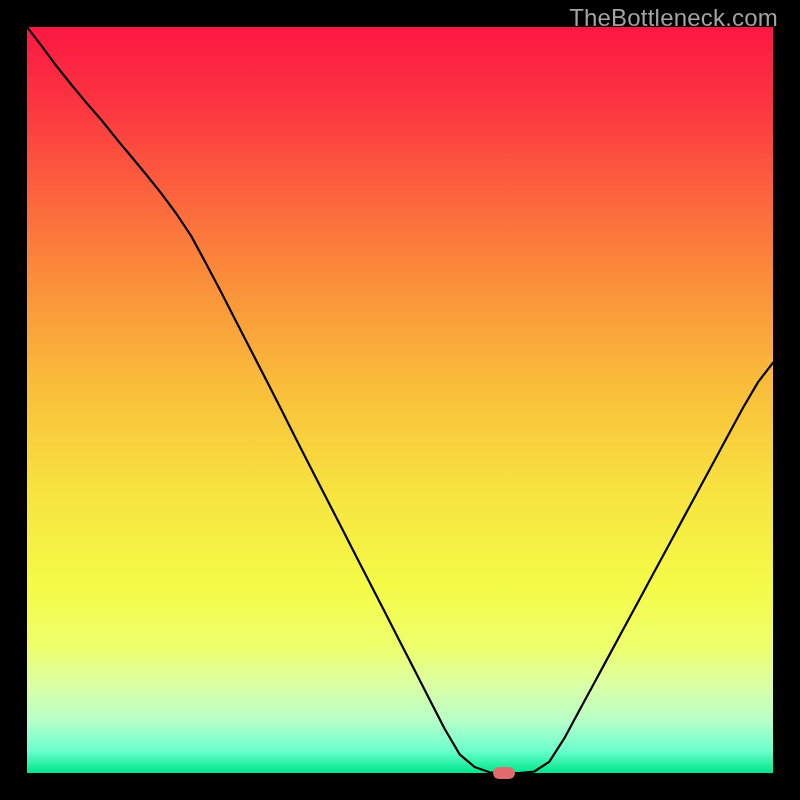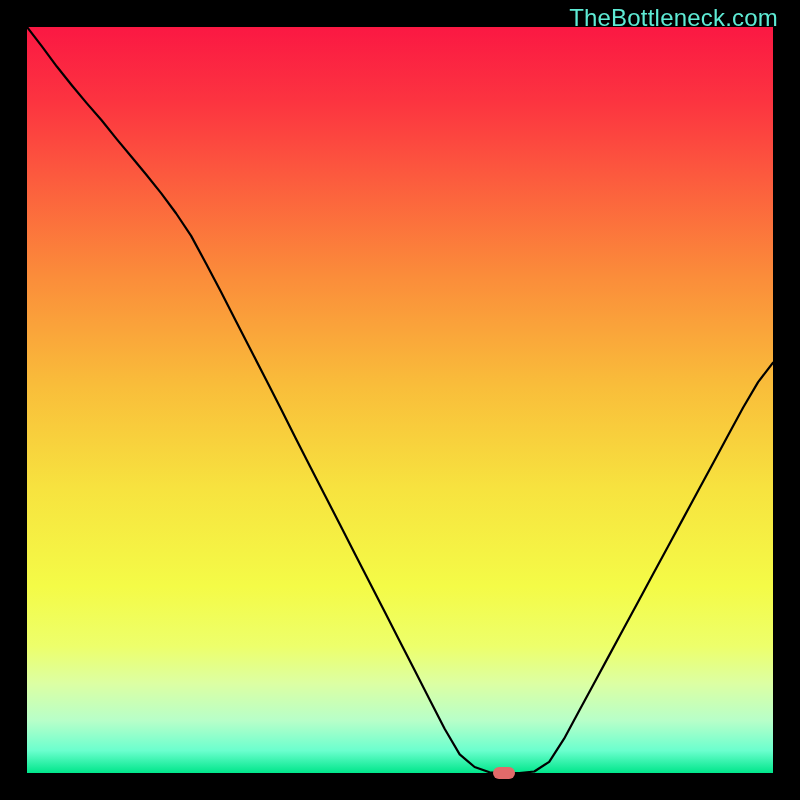--- a/index.html
+++ b/index.html
@@ -23,21 +23,21 @@
     width: 746px;
     height: 746px;
   }
   .watermark {
     position: absolute;
     top: 4px;
     right: 22px;
     font-family: Arial, Helvetica, sans-serif;
     font-size: 24px;
     font-weight: 500;
-    color: #5eead4;
+    color: #a3a3a3;
     letter-spacing: 0.2px;
   }
   .marker {
     position: absolute;
     width: 22px;
     height: 12px;
     border-radius: 7px;
     background: #e26a6a;
     transform: translate(-50%, -50%);
   }

